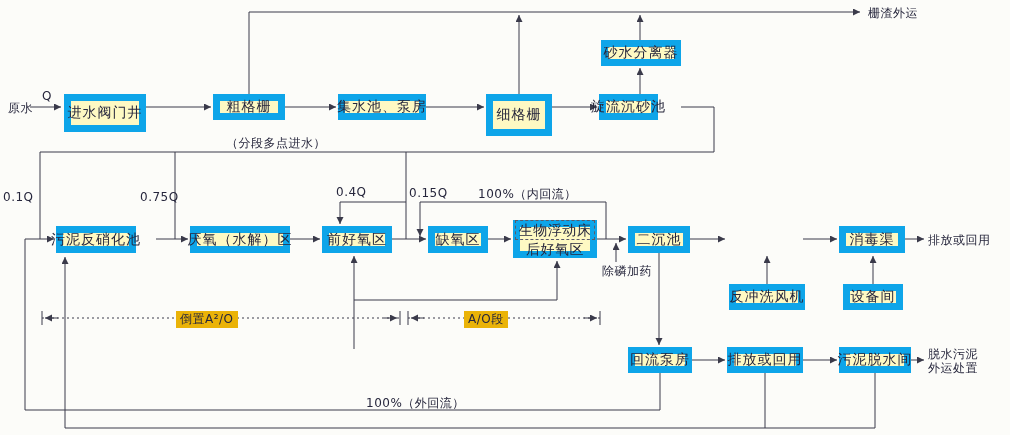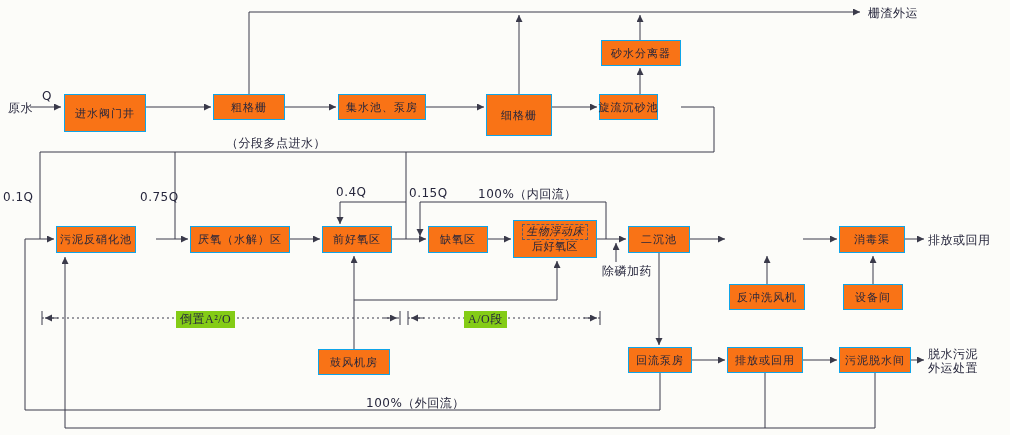--- a/index.html
+++ b/index.html
@@ -6,30 +6,30 @@
   html,body { margin:0; padding:0; background:#ffffff; }
   .canvas {
     position:relative; width:1010px; height:435px;
     background:#fcfcf9;
     font-family:"DejaVu Sans","Liberation Sans",sans-serif;
     color:#26263c; overflow:hidden;
   }
   svg.wires { position:absolute; left:0; top:0; }
   .box {
     position:absolute; box-sizing:border-box;
-    border:1px solid #0ea5e9; background:#f97316;
+    border:7px solid #0ea5e9; background:#fef9c3;
     display:flex; align-items:center; justify-content:center;
-    font-size:11px; letter-spacing:1px; white-space:nowrap;
+    font-size:14px; letter-spacing:1px; white-space:nowrap;
   }
   .box.compound { flex-direction:column; line-height:1.3; letter-spacing:0.5px; }
-  .dashed-inner { border:1px dashed #5a5a6a; padding:0 3px;font-style:italic; }
+  .dashed-inner { border:1px dashed #5a5a6a; padding:0 3px; }
   .lbl {
     position:absolute; font-size:12px; white-space:nowrap; letter-spacing:0.5px;
   }
-  .on-line { background:#84cc16; padding:0 4px;font-family:Liberation Serif, serif; }
+  .on-line { background:#eab308; padding:0 4px; }
 </style>
 </head>
 <body>
 
 <div class="canvas">
 
   <svg class="wires" width="1010" height="435">
     <defs>
       <marker id="ar" markerWidth="8" markerHeight="8" refX="7" refY="3.5" orient="auto" markerUnits="userSpaceOnUse">
         <path d="M0,0 L7,3.5 L0,7 Z" fill="#3a3a4a" stroke="none"></path>
@@ -119,21 +119,20 @@
   <div class="box compound" style="left:513px;top:220px;width:84px;height:38px">
     <span class="dashed-inner">生物浮动床</span>
     <span>后好氧区</span>
   </div>
 
   <div class="box" style="left:628px;top:226px;width:62px;height:27px">二沉池</div>
   <div class="box" style="left:839px;top:226px;width:66px;height:27px">消毒渠</div>
 
   <div class="box" style="left:729px;top:284px;width:76px;height:26px">反冲洗风机</div>
   <div class="box" style="left:843px;top:284px;width:60px;height:26px">设备间</div>
-  <div class="box" style="left:318px;top:349px;width:72px;height:26px">鼓风机房</div>
   <div class="box" style="left:628px;top:347px;width:64px;height:26px">回流泵房</div>
   <div class="box" style="left:727px;top:347px;width:76px;height:26px">排放或回用</div>
   <div class="box" style="left:839px;top:347px;width:72px;height:26px">污泥脱水间</div>
 
   <div class="lbl" style="left:8px;top:100px">原水</div>
   <div class="lbl" style="left:42px;top:89px">Q</div>
   <div class="lbl" style="left:868px;top:5px">栅渣外运</div>
   <div class="lbl" style="left:226px;top:135px">（分段多点进水）</div>
   <div class="lbl" style="left:3px;top:190px">0.1Q</div>
   <div class="lbl" style="left:140px;top:190px">0.75Q</div>

